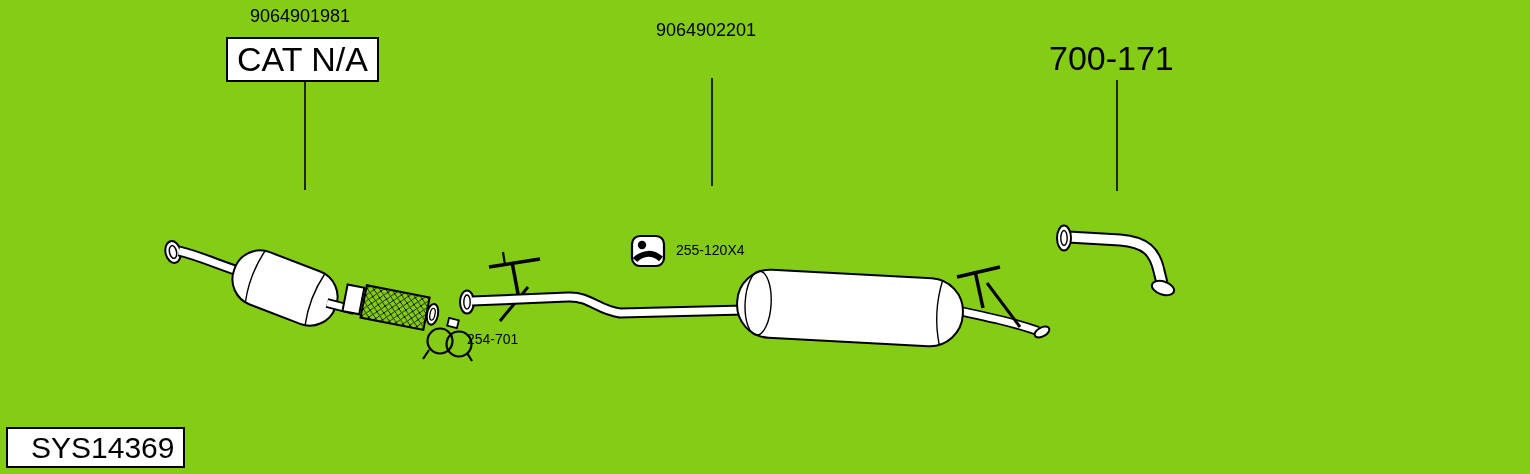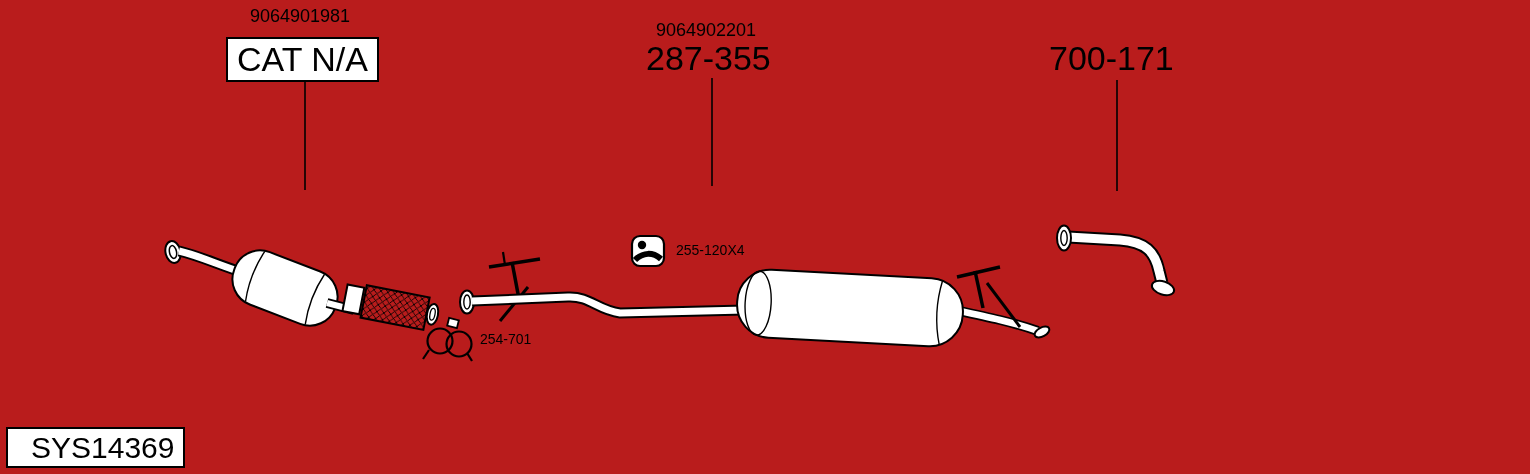--- a/index.html
+++ b/index.html
@@ -1,18 +1,18 @@
 <!DOCTYPE html>
 <html><head>
 <meta charset="utf-8">
 <style>
   * { margin:0; padding:0; box-sizing:border-box; }
   html,body { width:1530px; height:474px; background:#fff; }
   body { font-family:"Liberation Sans", sans-serif; color:#000; }
-  #stage { position:relative; width:1530px; height:474px; background:#b91c1c; overflow:hidden; }
+  #stage { position:relative; width:1530px; height:474px; background:#84cc16; overflow:hidden; }
   #diagram-svg { position:absolute; left:0; top:0; }
   .lbl { position:absolute; white-space:nowrap; line-height:1.1; }
   .small { font-size:18px; }
   .big   { font-size:34px; }
   .med   { font-size:14px; }
   .sys   { font-size:30px; }
   .boxed { border:2px solid #000; padding:2px 9px; background:#fff; }
 </style>
 </head>
 <body>
@@ -117,23 +117,22 @@
       <path d="M 635 260 C 643 252, 653 252, 661 259" fill="none" stroke="#000" stroke-width="6"></path>
     </g>
   </svg>
 
   <div class="lbl small" style="left:250px; top:7px;">9064901981</div>
 
   <div class="lbl big boxed" style="left:226px; top:37px;">CAT N/A</div>
 
   <div class="lbl small" style="left:656px; top:21px;">9064902201</div>
 
-  <div class="lbl big" style="left:646px; top:40px;">287-355</div>
 
   <div class="lbl big" style="left:1049px; top:40px;text-align:center;">700-171</div>
 
   <div class="lbl med" style="left:676px; top:243px;">255-120X4</div>
 
-  <div class="lbl med" style="left:480px; top:332px;">254-701</div>
+  <div class="lbl med" style="left:467px; top:332px;">254-701</div>
 
   <div class="lbl sys boxed" style="left:6px; top:427px;padding-left:23px;">SYS14369</div>
 
 </div>
 
 </body></html>

